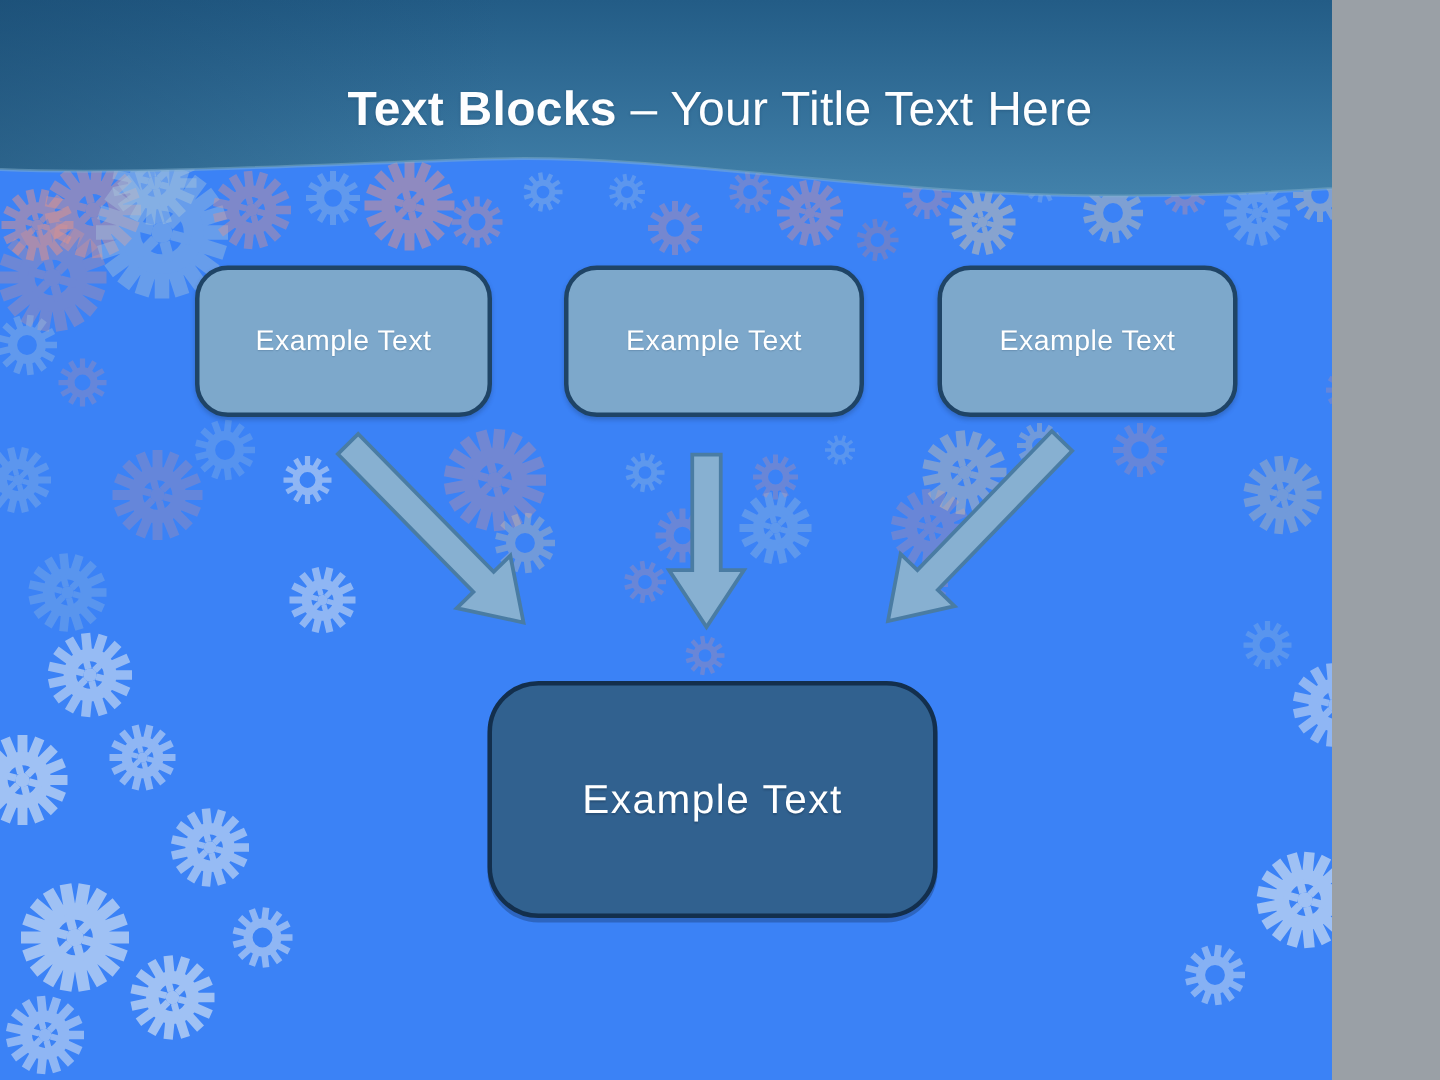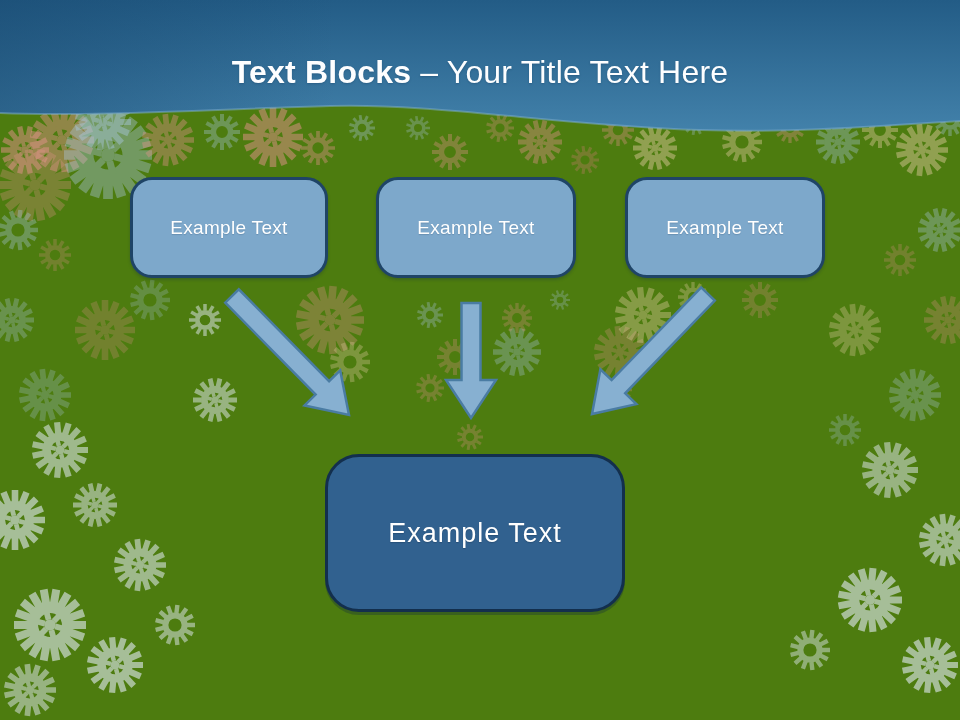--- a/index.html
+++ b/index.html
@@ -1,18 +1,18 @@
 <!DOCTYPE html>
 <html><head>
 <meta charset="utf-8">
 <style>
   html,body{margin:0;padding:0;background:#9aa0a6;}
   .slide{
-    position:relative;width:960px;height:720px;overflow:hidden;
-    background:#4d7c0f;font-family:"Liberation Sans",sans-serif;
+    position:relative;width:888px;height:720px;overflow:hidden;
+    background:#3b82f6;font-family:"Liberation Sans",sans-serif;
   }
   .layer{position:absolute;left:0;top:0;}
   #decor-svg{z-index:1;}
   .header{position:absolute;left:0;top:0;width:960px;height:140px;z-index:2;}
   .header svg{display:block;}
   .title{
     position:absolute;left:0;top:54px;width:960px;text-align:center;
     color:#fdfeff;font-size:32px;letter-spacing:.2px;z-index:3;
     text-shadow:0 1px 2px rgba(10,40,70,.25);
   }

